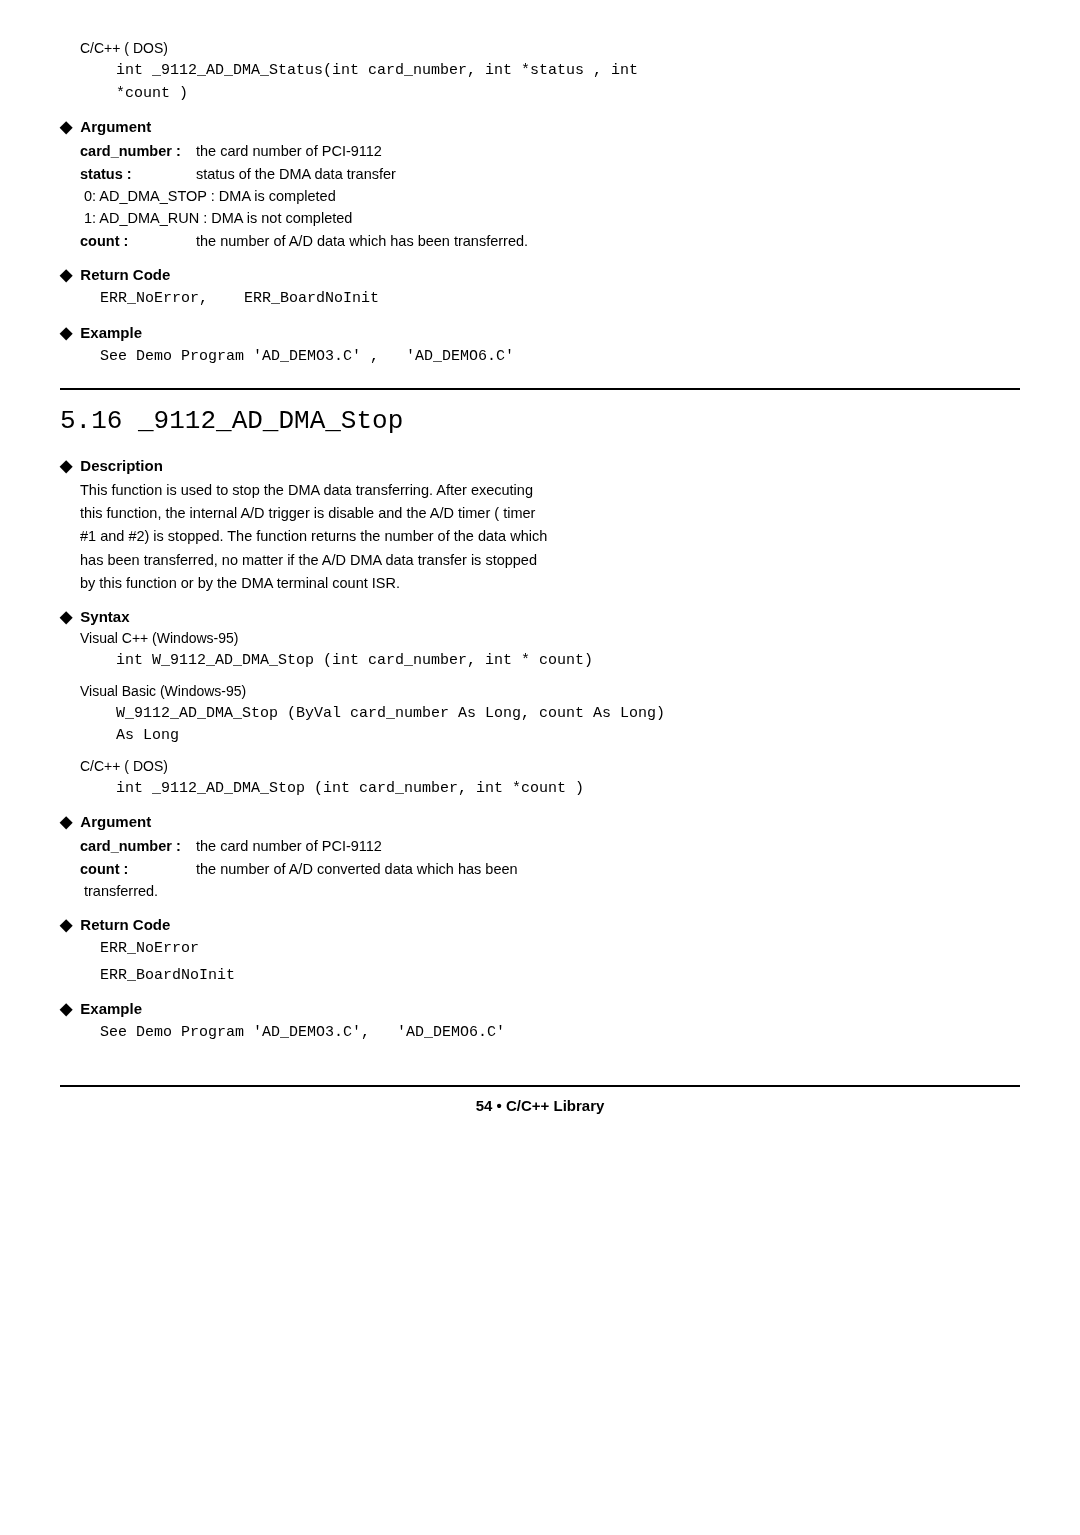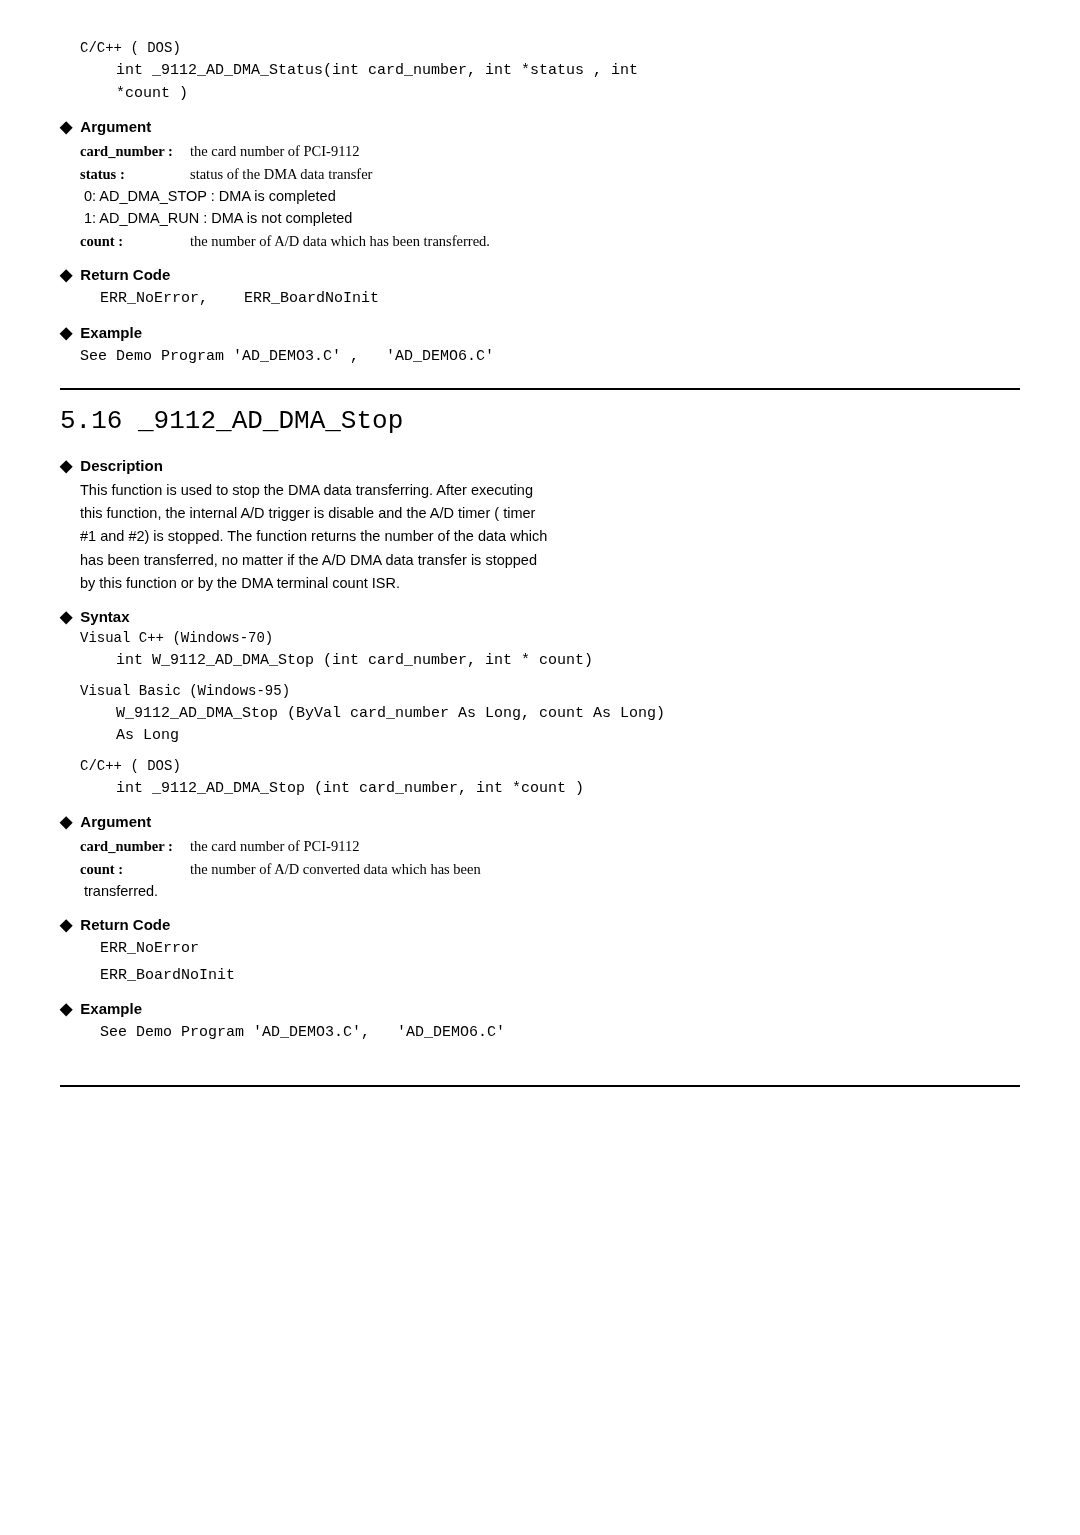--- a/index.html
+++ b/index.html
@@ -27,21 +27,21 @@
       font-size: 15px;
       white-space: pre;
       margin: 4px 0 4px 20px;
       line-height: 1.5;
     }
 
     .section-label {
       font-size: 14px;
       margin-left: 20px;
       margin-bottom: 2px;
-      font-family: Liberation Mono, monospace;
+      font-family: Liberation Sans, sans-serif;
     }
 
     .bullet-section {
       margin: 12px 0 8px 0;
     }
 
     .bullet-header {
       display: flex;
       align-items: center;
       gap: 8px;
@@ -57,22 +57,21 @@
     }
 
     .argument-body {
       margin-left: 20px;
       font-size: 14.5px;
       line-height: 1.6;
     }
 
     .argument-body .arg-row {
       display: flex;
-      gap: 0;
-      font-family: Liberation Serif, serif;
+      gap: 6px;
     }
 
     .arg-label {
       font-weight: bold;
       min-width: 110px;
       font-size: 14.5px;
     }
 
     .arg-value {
       font-size: 14.5px;
@@ -159,21 +158,21 @@
         <span>Return Code</span>
       </div>
       <div class="code-block" style="margin-left:40px;">ERR_NoError,    ERR_BoardNoInit</div>
     </div>
 
     <div class="bullet-section">
       <div class="bullet-header">
         <span class="diamond">◆</span>
         <span>Example</span>
       </div>
-      <div class="code-block" style="margin-left:20px;">See Demo Program 'AD_DEMO3.C' ,   'AD_DEMO6.C'</div>
+      <div class="code-block" style="margin-left:40px;">See Demo Program 'AD_DEMO3.C' ,   'AD_DEMO6.C'</div>
     </div>
   </div>
 
   <hr class="section-divider">
 
   <div>
     <div class="chapter-title">5.16  _9112_AD_DMA_Stop</div>
 
     <div class="bullet-section">
       <div class="bullet-header">
@@ -185,21 +184,21 @@
 #1 and #2) is stopped.  The function returns the number of the data which
 has been transferred, no matter if the A/D DMA data transfer is stopped
 by this function or by the DMA terminal count ISR.</div>
     </div>
 
     <div class="bullet-section">
       <div class="bullet-header">
         <span class="diamond">◆</span>
         <span>Syntax</span>
       </div>
-      <div class="section-label">Visual C++ (Windows-70)</div>
+      <div class="section-label">Visual C++ (Windows-95)</div>
       <div class="code-block">    int W_9112_AD_DMA_Stop (int card_number, int * count)</div>
       <div class="section-label" style="margin-top:10px;">Visual Basic (Windows-95)</div>
       <div class="code-block">    W_9112_AD_DMA_Stop (ByVal card_number As Long, count As Long)
     As Long</div>
       <div class="section-label" style="margin-top:10px;">C/C++ ( DOS)</div>
       <div class="code-block">    int _9112_AD_DMA_Stop (int card_number, int *count )</div>
     </div>
 
     <div class="bullet-section">
       <div class="bullet-header">
@@ -231,13 +230,14 @@
     <div class="bullet-section">
       <div class="bullet-header">
         <span class="diamond">◆</span>
         <span>Example</span>
       </div>
       <div class="code-block" style="margin-left:40px;">See Demo Program 'AD_DEMO3.C',   'AD_DEMO6.C'</div>
     </div>
   </div>
 
   <hr class="footer-divider">
+  <div class="footer">54 • C/C++ Library</div>
 </div>
 
 </body></html>

